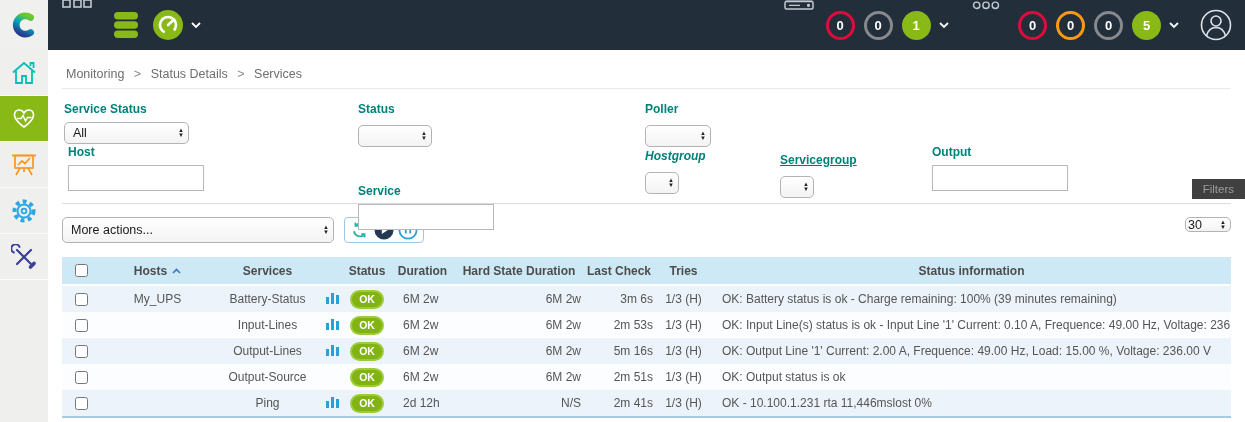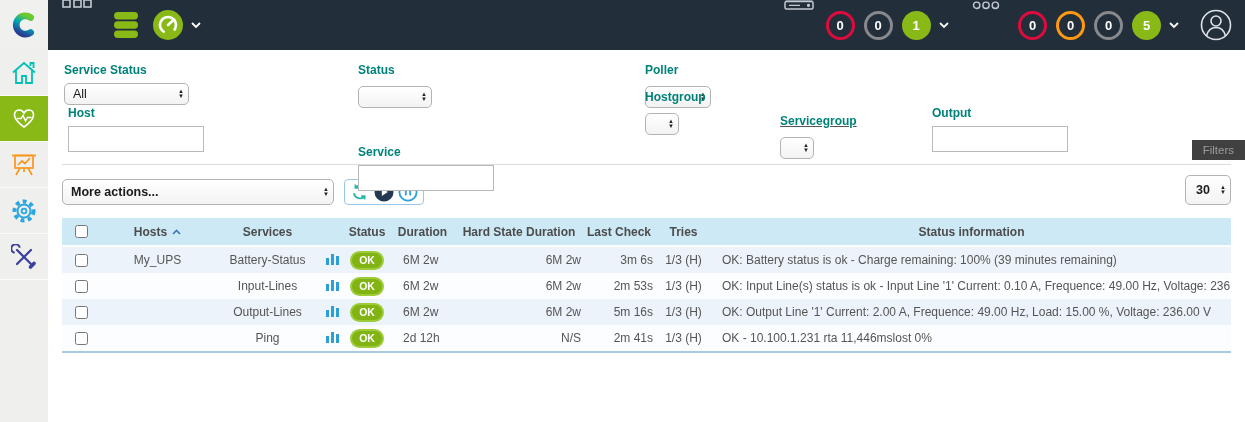--- a/index.html
+++ b/index.html
@@ -46,23 +46,23 @@
        height:22px;padding:0 4px 0 8px;font-size:12.5px;color:#1a1a1a;cursor:pointer;}
   .sel .arrows{display:flex;flex-direction:column;align-items:center;margin-left:4px;color:#222;}
   .sel .arrows::before{content:"▲";font-size:6px;line-height:5px;}
   .sel .arrows::after{content:"▼";font-size:6px;line-height:5px;}
   .tinput{box-sizing:border-box;width:136px;height:26px;border:1px solid #b9b9b9;background:#fff;
           font-family:inherit;font-size:12.5px;padding:0 6px;outline:none;}
   .filters-tab{position:absolute;right:-14px;bottom:4px;background:#404040;color:#9c9c9c;
                font-size:11.5px;padding:4px 11px;cursor:pointer;}
 
   
-  .toolbar{margin-top:13px;height:27px;display:flex;align-items:flex-end;font-weight:bold;}
+  .toolbar{margin-top:13px;height:27px;display:flex;align-items:flex-start;}
   .sel.big{height:26px;width:272px;}
-  .sel.pagesize{height:30px;width:46px;margin-left:auto;padding-left:10px;}
+  .sel.pagesize{height:15px;width:46px;margin-left:auto;padding-left:2px;}
   .icon-group{margin-left:10px;height:26px;box-sizing:border-box;border:1px solid #9cc6e8;border-radius:4px;
               display:flex;align-items:center;padding:0 5px;gap:4px;background:#fff;}
   .icon-btn{display:flex;align-items:center;justify-content:center;cursor:pointer;width:20px;height:20px;}
 
   
   table.grid{margin-top:13px;width:100%;table-layout:fixed;border-collapse:collapse;
              border-bottom:2px solid #a9cbdf;}
   .grid th{background:#cde9f5;height:27px;font-size:12px;color:#4c4c4c;font-weight:bold;
            border-bottom:2px solid #fcfdfe;padding:0;cursor:pointer;}
   .grid td{height:26px;font-size:12px;color:#555;padding:0;white-space:nowrap;overflow:hidden;}
@@ -221,20 +221,27 @@
       <path d="M6 20L20 6"></path>
       <path d="M6 6l14 14"></path>
       <path d="M8.5 2.8A4.3 4.3 0 1 0 2.8 8.5" stroke-width="2"></path>
       <path d="M19.5 23l3.5-3.5" stroke-width="3.6"></path>
     </svg>
   </div>
 </div>
 
 <div class="main">
 
+  <div class="breadcrumb">
+    <span>Monitoring</span>
+    <span class="sep">&gt;</span>
+    <span>Status Details</span>
+    <span class="sep">&gt;</span>
+    <span>Services</span>
+  </div>
 
   <div class="filter-panel">
     <div class="fg" style="left:2px;top:13px;">
       <span class="flabel">Service Status</span>
       <div class="sel" style="width:125px;">
         <span>All</span>
         <span class="arrows"></span>
       </div>
     </div>
     <div class="fg" style="left:296px;top:13px;">
@@ -253,21 +260,21 @@
       <span class="flabel">Poller</span>
       <div class="sel" style="width:66px;">
         <span></span>
         <span class="arrows"></span>
       </div>
     </div>
     <div class="fg" style="left:296px;top:56px;margin-top:39px;">
       <span class="flabel">Service</span>
       <input class="tinput" type="text" value="" style="">
     </div>
-    <div class="fg" style="left:583px;top:40px;">
+    <div class="fg" style="left:583px;top:60px;font-style:italic;">
       <span class="flabel">Hostgroup</span>
       <div class="sel" style="width:34px;padding-left:5px;">
         <span></span>
         <span class="arrows"></span>
       </div>
     </div>
     <div class="fg" style="left:718px;top:64px;text-decoration:underline;">
       <span class="flabel">Servicegroup</span>
       <div class="sel" style="width:34px;padding-left:5px;">
         <span></span>
@@ -394,20 +401,36 @@
         <td class="c"><span class="ok-badge">OK</span></td>
         <td class="dur">6M 2w</td>
         <td class="r">6M 2w</td>
         <td class="r">5m 16s</td>
         <td class="c">1/3 (H)</td>
         <td class="info">OK: Output Line '1' Current: 2.00 A, Frequence: 49.00 Hz, Load: 15.00 %, Voltage: 236.00 V</td>
       </tr>
       <tr>
         <td class="c"><input type="checkbox" class="cb" style=""></td>
         <td class="c host-link"></td>
+        <td class="c svc-link">Output-Source</td>
+        <td class="c"><span class="chart-icon" style="visibility: hidden;"><svg width="13" height="12">
+                <rect x="0" y="5" width="3" height="7"></rect>
+                <rect x="5" y="1" width="3" height="11"></rect>
+                <rect x="10" y="3" width="3" height="9"></rect>
+              </svg></span></td>
+        <td class="c"><span class="ok-badge">OK</span></td>
+        <td class="dur">6M 2w</td>
+        <td class="r">6M 2w</td>
+        <td class="r">2m 51s</td>
+        <td class="c">1/3 (H)</td>
+        <td class="info">OK: Output status is ok</td>
+      </tr>
+      <tr>
+        <td class="c"><input type="checkbox" class="cb" style=""></td>
+        <td class="c host-link"></td>
         <td class="c svc-link">Ping</td>
         <td class="c"><span class="chart-icon"><svg width="13" height="12">
                 <rect x="0" y="5" width="3" height="7"></rect>
                 <rect x="5" y="1" width="3" height="11"></rect>
                 <rect x="10" y="3" width="3" height="9"></rect>
               </svg></span></td>
         <td class="c"><span class="ok-badge">OK</span></td>
         <td class="dur">2d 12h</td>
         <td class="r">N/S</td>
         <td class="r">2m 41s</td>

